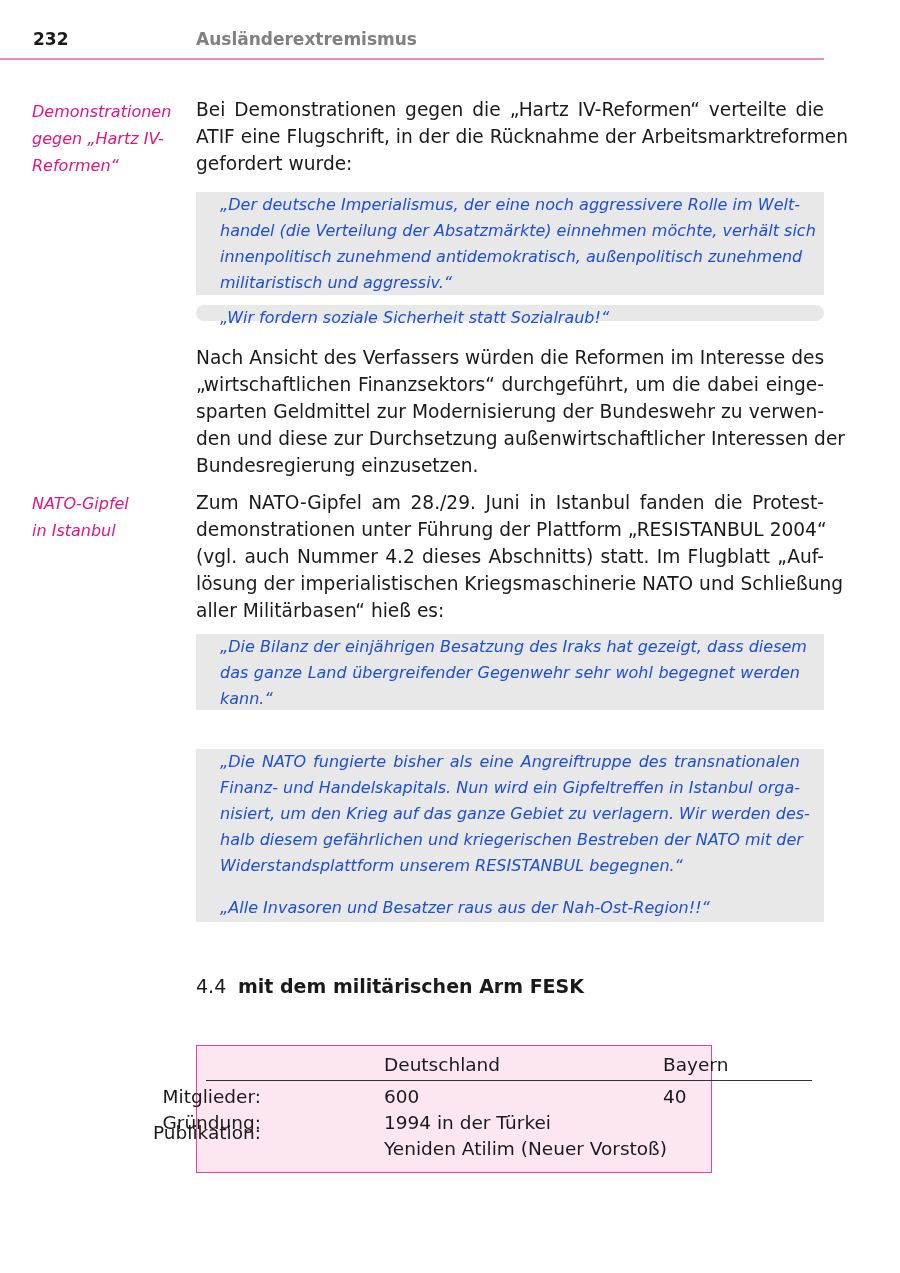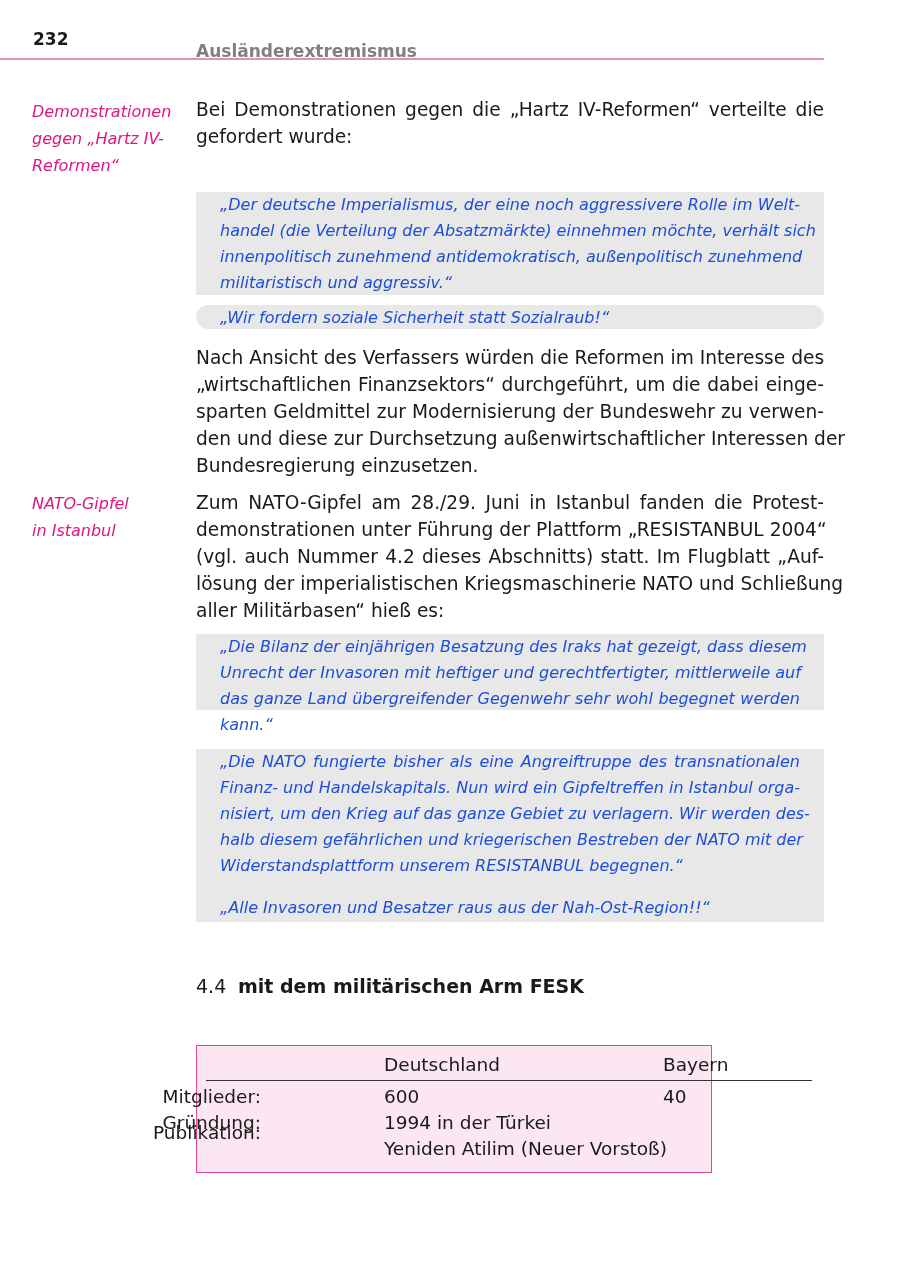--- a/index.html
+++ b/index.html
@@ -1,19 +1,19 @@
 <!DOCTYPE html>
 <html><head>
 <meta charset="utf-8">
 <style>
   html,body{margin:0;padding:0;background:#fff;}
   body{width:900px;height:1273px;position:relative;overflow:hidden;font-family:"DejaVu Sans","Liberation Sans",sans-serif;color:#1a1a1a;}
   .header{position:absolute;left:0;top:24px;width:824px;height:34px;border-bottom:2px solid #e48ec0;}
   .page-num{position:absolute;left:33px;top:5px;font-size:17px;font-weight:bold;color:#1a1a1a;}
-  .running-title{position:absolute;left:196px;top:17px;font-size:17px;font-weight:bold;color:#808080;}
+  .running-title{position:absolute;left:196px;top:5px;font-size:17px;font-weight:bold;color:#808080;}
   .margin-note{position:absolute;left:32px;width:150px;font-size:16px;font-style:italic;color:#e0157f;line-height:27px;}
   .para{position:absolute;left:196px;width:628px;font-size:18.6px;line-height:27px;text-align:justify;}
   .para span{display:block;text-align:justify;text-align-last:justify;white-space:nowrap;}
   .para span.last{text-align-last:left;}
   .quote{position:absolute;left:196px;width:628px;background:#e8e8e8;box-sizing:border-box;padding:0 24px;font-size:16px;font-style:italic;line-height:26px;color:#1d4ed8;}
   .quote span{display:block;text-align:justify;text-align-last:justify;white-space:nowrap;}
   .quote span.last{text-align-last:left;}
   .sec-heading{position:absolute;left:196px;top:973px;width:628px;font-size:19px;line-height:27px;}
   .sec-num{position:absolute;left:0;top:0;text-align:right;}
   .sec-title{position:absolute;left:42px;top:0;font-weight:bold;}
@@ -33,31 +33,32 @@
 </div>
 
 <div class="margin-note" style="top:98px;">
   <div>Demonstrationen</div>
   <div>gegen „Hartz IV-</div>
   <div>Reformen“</div>
 </div>
 
 <div class="para" style="top:96px;">
   <span>Bei Demonstrationen gegen die „Hartz IV-Reformen“ verteilte die</span>
+  <span>ATIF eine Flugschrift, in der die Rücknahme der Arbeitsmarktreformen</span>
   <span class="last">gefordert wurde:</span>
 </div>
 
 <div class="quote" style="top:192px;height:103px;padding-top:-2px;">
   <span>„Der deutsche Imperialismus, der eine noch aggressivere Rolle im Welt-</span>
   <span>handel (die Verteilung der Absatzmärkte) einnehmen möchte, verhält sich</span>
   <span>innenpolitisch zunehmend antidemokratisch, außenpolitisch zunehmend</span>
   <span class="last">militaristisch und aggressiv.“</span>
 </div>
 
-<div class="quote" style="top:305px;height:24px;border-radius:12px;">
+<div class="quote" style="top:305px;height:16px;border-radius:12px;">
   <span class="last">„Wir fordern soziale Sicherheit statt Sozialraub!“</span>
 </div>
 
 <div class="para" style="top:344px;">
   <span>Nach Ansicht des Verfassers würden die Reformen im Interesse des</span>
   <span>„wirtschaftlichen Finanzsektors“ durchgeführt, um die dabei einge-</span>
   <span>sparten Geldmittel zur Modernisierung der Bundeswehr zu verwen-</span>
   <span>den und diese zur Durchsetzung außenwirtschaftlicher Interessen der</span>
   <span class="last">Bundesregierung einzusetzen.</span>
 </div>
@@ -70,21 +71,20 @@
 <div class="para" style="top:489px;">
   <span>Zum NATO-Gipfel am 28./29. Juni in Istanbul fanden die Protest-</span>
   <span>demonstrationen unter Führung der Plattform „RESISTANBUL 2004“</span>
   <span>(vgl. auch Nummer 4.2 dieses Abschnitts) statt. Im Flugblatt „Auf-</span>
   <span>lösung der imperialistischen Kriegsmaschinerie NATO und Schließung</span>
   <span class="last">aller Militärbasen“ hieß es:</span>
 </div>
 
 <div class="quote" style="top:634px;height:76px;">
   <span>„Die Bilanz der einjährigen Besatzung des Iraks hat gezeigt, dass diesem</span>
-  <span>Unrecht der Invasoren mit heftiger und gerechtfertigter, mittlerweile auf</span>
   <span>das ganze Land übergreifender Gegenwehr sehr wohl begegnet werden</span>
   <span class="last">kann.“</span>
 </div>
 
 <div class="quote" style="top:749px;height:168px;">
   <span>„Die NATO fungierte bisher als eine Angreiftruppe des transnationalen</span>
   <span>Finanz- und Handelskapitals. Nun wird ein Gipfeltreffen in Istanbul orga-</span>
   <span>nisiert, um den Krieg auf das ganze Gebiet zu verlagern. Wir werden des-</span>
   <span>halb diesem gefährlichen und kriegerischen Bestreben der NATO mit der</span>
   <span class="last">Widerstandsplattform unserem RESISTANBUL begegnen.“</span>

